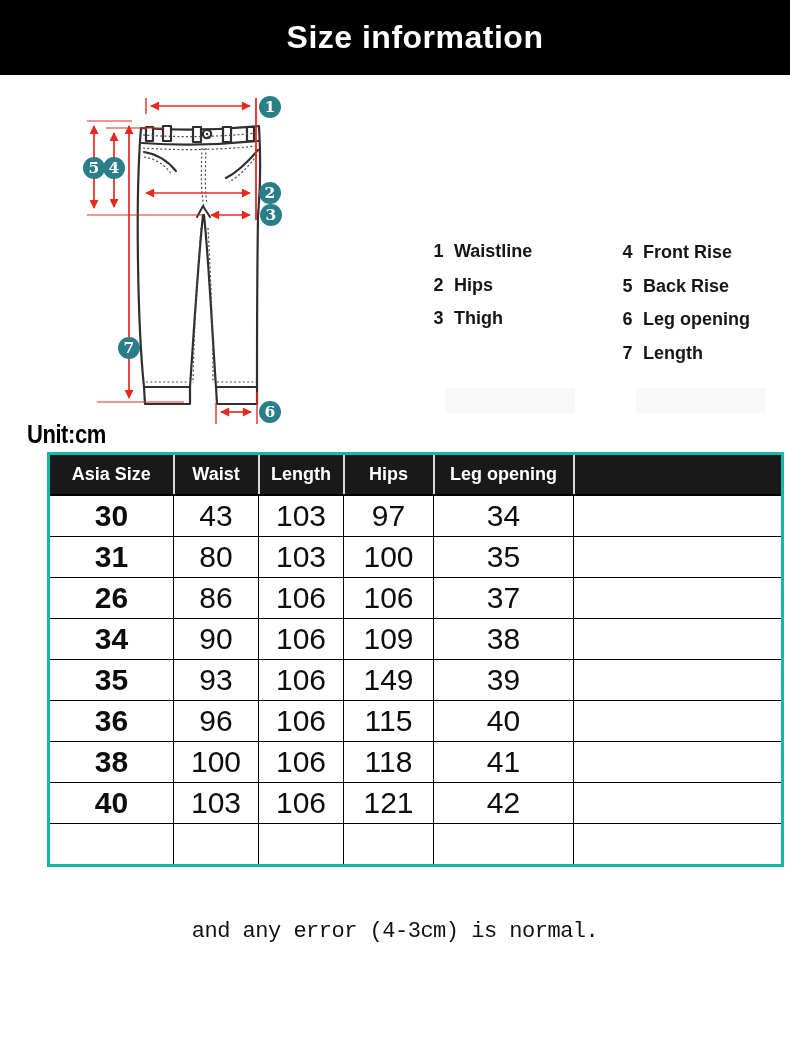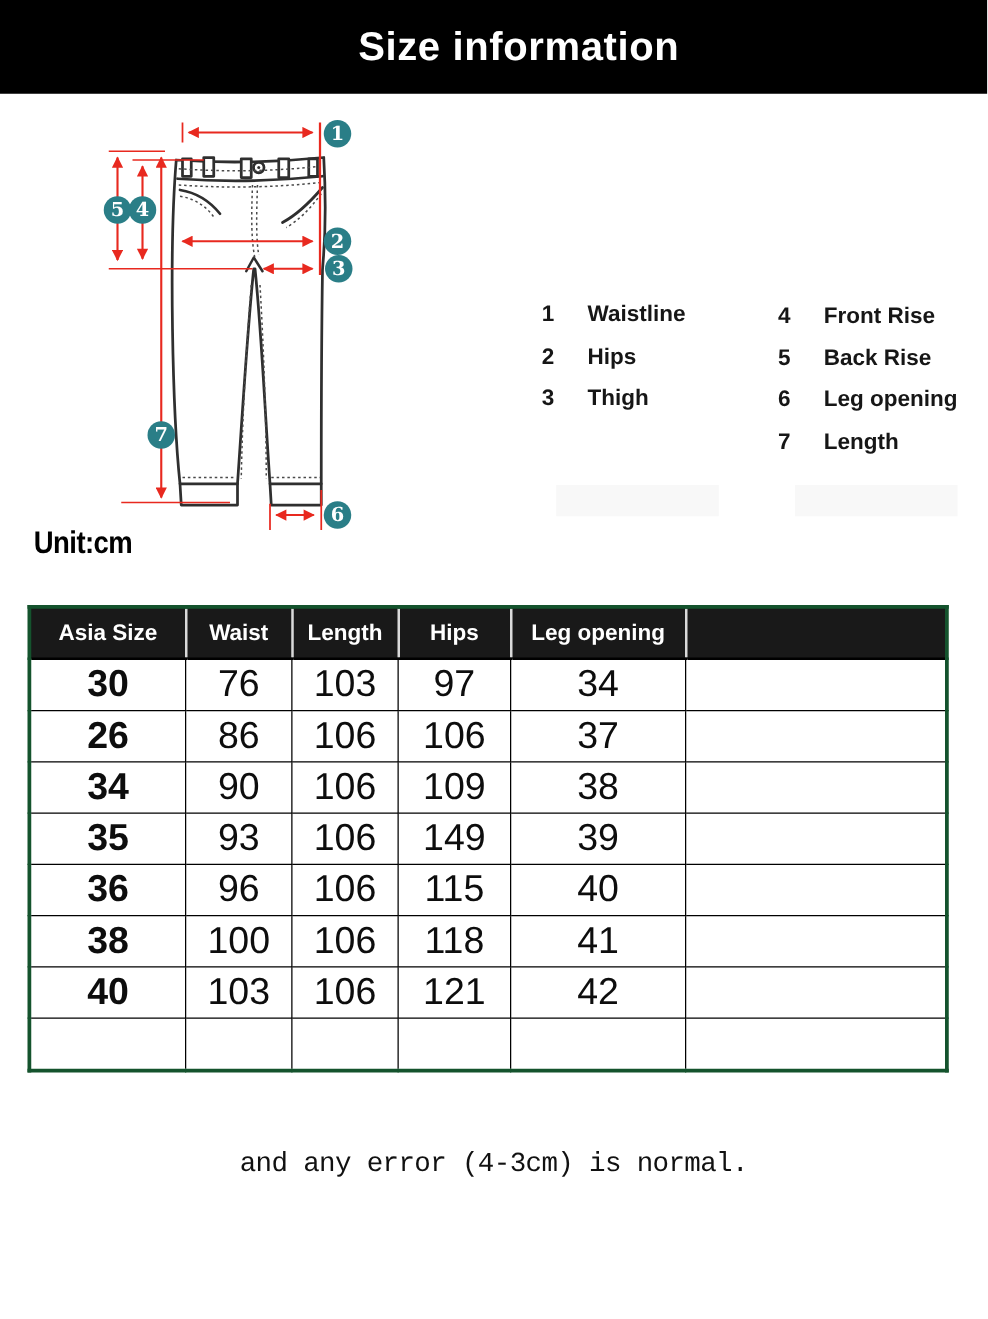--- a/index.html
+++ b/index.html
@@ -13,33 +13,33 @@
 
   
   .diagram-svg{position:absolute;left:0;top:75px;width:790px;height:357px;}
 
   
   .legend-col{position:absolute;color:#161616;font-size:18px;font-weight:700;}
   .legend-col1{left:431px;top:241px;}
   .legend-col2{left:620px;top:242px;}
   .legend-item{display:flex;height:33.5px;align-items:flex-start;}
   .legend-num{width:15px;text-align:center;flex:0 0 auto;}
-  .legend-label{margin-left:24px;white-space:nowrap;}
+  .legend-label{margin-left:8px;white-space:nowrap;}
 
   .watermark{position:absolute;height:25px;width:130px;background:#f8f8f8;}
   .wm1{left:445px;top:388px;}
   .wm2{left:636px;top:388px;}
 
   
   .unit-label{position:absolute;left:27px;top:420px;font-size:25px;font-weight:700;color:#000;
               transform:scaleX(.88);transform-origin:left center;letter-spacing:-.5px;}
 
   
-  table.size-table{position:absolute;left:22px;top:452px;width:734px;border-collapse:collapse;
-        table-layout:fixed;border:3px solid #14532d;margin-top:32px;}
+  table.size-table{position:absolute;left:47px;top:452px;width:734px;border-collapse:collapse;
+        table-layout:fixed;border:3px solid #14b8a6;}
   .size-table th{background:#191919;color:#fff;height:37px;font-size:18px;font-weight:700;
         border-left:2px solid #d9d9d9;border-bottom:2.5px solid #000;text-align:center;}
   .size-table th:first-child{border-left:none;font-weight:700;}
   .size-table td{border:1.5px solid #000;height:40px;text-align:center;font-size:30px;color:#0d0d0d;
         padding:0;overflow:hidden;white-space:nowrap;}
   .size-table td.size-col{font-weight:700;}
 
   
   .warm-tip{position:absolute;left:0;top:915px;width:790px;text-align:center;
             font-family:"Liberation Mono",monospace;font-size:22px;line-height:34px;color:#111;
@@ -204,27 +204,35 @@
         <th>Waist</th>
         <th>Length</th>
         <th>Hips</th>
         <th>Leg opening</th>
         <th></th>
       </tr>
     </thead>
     <tbody>
         <tr>
           <td class="size-col">30</td>
-          <td class="">76</td>
+          <td class="">43</td>
           <td class="">103</td>
           <td class="">97</td>
           <td class="">34</td>
           <td class=""></td>
         </tr>
         <tr>
+          <td class="size-col">31</td>
+          <td class="">80</td>
+          <td class="">103</td>
+          <td class="">100</td>
+          <td class="">35</td>
+          <td class=""></td>
+        </tr>
+        <tr>
           <td class="size-col">26</td>
           <td class="">86</td>
           <td class="">106</td>
           <td class="">106</td>
           <td class="">37</td>
           <td class=""></td>
         </tr>
         <tr>
           <td class="size-col">34</td>
           <td class="">90</td>

